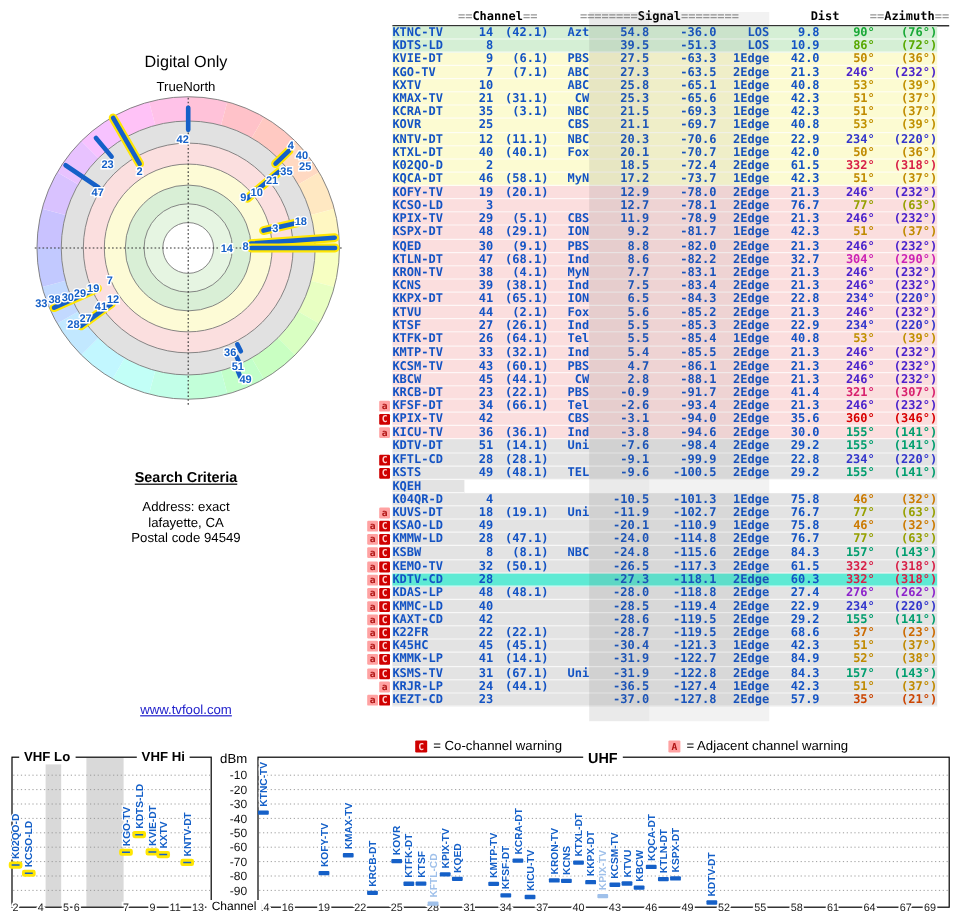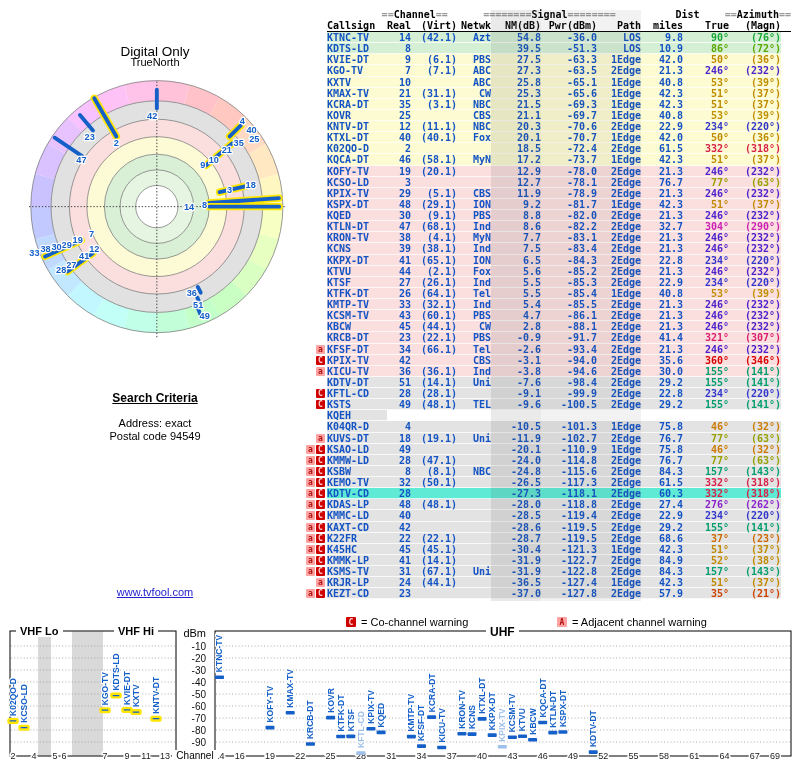--- a/index.html
+++ b/index.html
@@ -1,20 +1,20 @@
 <!DOCTYPE html>
 <html><head>
 <meta charset="utf-8">
 <style>
   html,body{margin:0;padding:0;background:#fff;}
   body{position:relative;width:800px;height:768px;overflow:hidden;font-family:"Liberation Sans",sans-serif;}
   .abs{position:absolute;}
   
   #radar-title{left:0;top:44px;width:310px;text-align:center;font-weight:normal;font-size:13.5px;color:#000;}
-  #truenorth{left:0;top:56px;width:310px;text-align:center;font-size:11px;color:#000;}
+  #truenorth{left:0;top:67px;width:310px;text-align:center;font-size:11px;color:#000;}
   #north-label{left:178px;top:86px;font-weight:bold;font-size:11px;color:#cc0000;}
   #search{left:0;top:391px;width:310px;text-align:center;font-size:11px;color:#000;}
   #search h3{margin:0 0 12px 0;font-size:12px;text-decoration:underline;}
   #search .ln{line-height:13px;}
   #search .dbblock{margin-top:24px;}
   #site-link{left:0;top:586px;width:310px;text-align:center;font-size:11px;}
   #site-link a{color:#2222cc;text-decoration:underline;cursor:pointer;}
   
   #stable{left:305px;top:10px;width:486px;font-family:"DejaVu Sans Mono",monospace;font-weight:bold;font-size:10px;color:#1353c4;}
   .hrow{display:flex;height:10.5px;line-height:10.5px;color:#000;}
@@ -147,48 +147,36 @@
     <text x="24" y="273" fill="#1560c8" text-anchor="middle" dominant-baseline="middle" style="font:bold 10px &quot;Liberation Sans&quot;,sans-serif;paint-order:stroke;stroke:#ffffff;stroke-width:2.5px;">33</text>
     <text x="89" y="269" fill="#1560c8" text-anchor="middle" dominant-baseline="middle" style="font:bold 10px &quot;Liberation Sans&quot;,sans-serif;paint-order:stroke;stroke:#ffffff;stroke-width:2.5px;">12</text>
     <text x="78" y="276" fill="#1560c8" text-anchor="middle" dominant-baseline="middle" style="font:bold 10px &quot;Liberation Sans&quot;,sans-serif;paint-order:stroke;stroke:#ffffff;stroke-width:2.5px;">41</text>
     <text x="64" y="286" fill="#1560c8" text-anchor="middle" dominant-baseline="middle" style="font:bold 10px &quot;Liberation Sans&quot;,sans-serif;paint-order:stroke;stroke:#ffffff;stroke-width:2.5px;">27</text>
     <text x="53" y="292" fill="#1560c8" text-anchor="middle" dominant-baseline="middle" style="font:bold 10px &quot;Liberation Sans&quot;,sans-serif;paint-order:stroke;stroke:#ffffff;stroke-width:2.5px;">28</text>
   </svg>
 
 <div class="abs" id="search">
   <h3>Search Criteria</h3>
   <div class="ln">Address: exact</div>
+  <div class="ln">lafayette, CA</div>
   <div class="ln">Postal code 94549</div>
 </div>
 <div class="abs" id="site-link">
   <a>www.tvfool.com</a>
 </div>
 
 <div class="abs" id="stable">
   <div class="hrow">
     <span class="c-warn" style="background:none"></span>
       <span class="c-call"></span>
     <span class="g-ch"><span class="eq">==</span><span>Channel</span><span class="eq">==</span></span>
     <span class="c-net"></span>
     <span class="g-sig"><span class="eq">========</span><span>Signal</span><span class="eq">========</span></span>
     <span class="g-dist">Dist</span>
     <span class="g-az"><span class="eq">==</span><span>Azimuth</span><span class="eq">==</span></span>
-  </div>
-  <div class="hrow">
-    <span class="c-warn" style="background:none"></span>
-    <span class="c-call">Callsign</span>
-    <span class="c-real">Real</span>
-    <span class="c-virt">(Virt)</span>
-    <span class="c-net">Netwk</span>
-    <span class="c-nm">NM(dB)</span>
-    <span class="c-pwr">Pwr(dBm)</span>
-    <span class="c-path">Path</span>
-    <span class="c-miles">miles</span>
-    <span class="c-true">True</span>
-    <span class="c-magn">(Magn)</span>
   </div>
   <div class="hline"></div>
   <div id="table-rows">
       <div class="trow">
         <span class="c-warn"></span>
         <span class="zbg" style="background: rgb(213, 239, 213);">
           <span class="c-call">KTNC-TV</span>
           <span class="c-real">14</span>
           <span class="c-virt">(42.1)</span>
           <span class="c-net">Azt</span>

